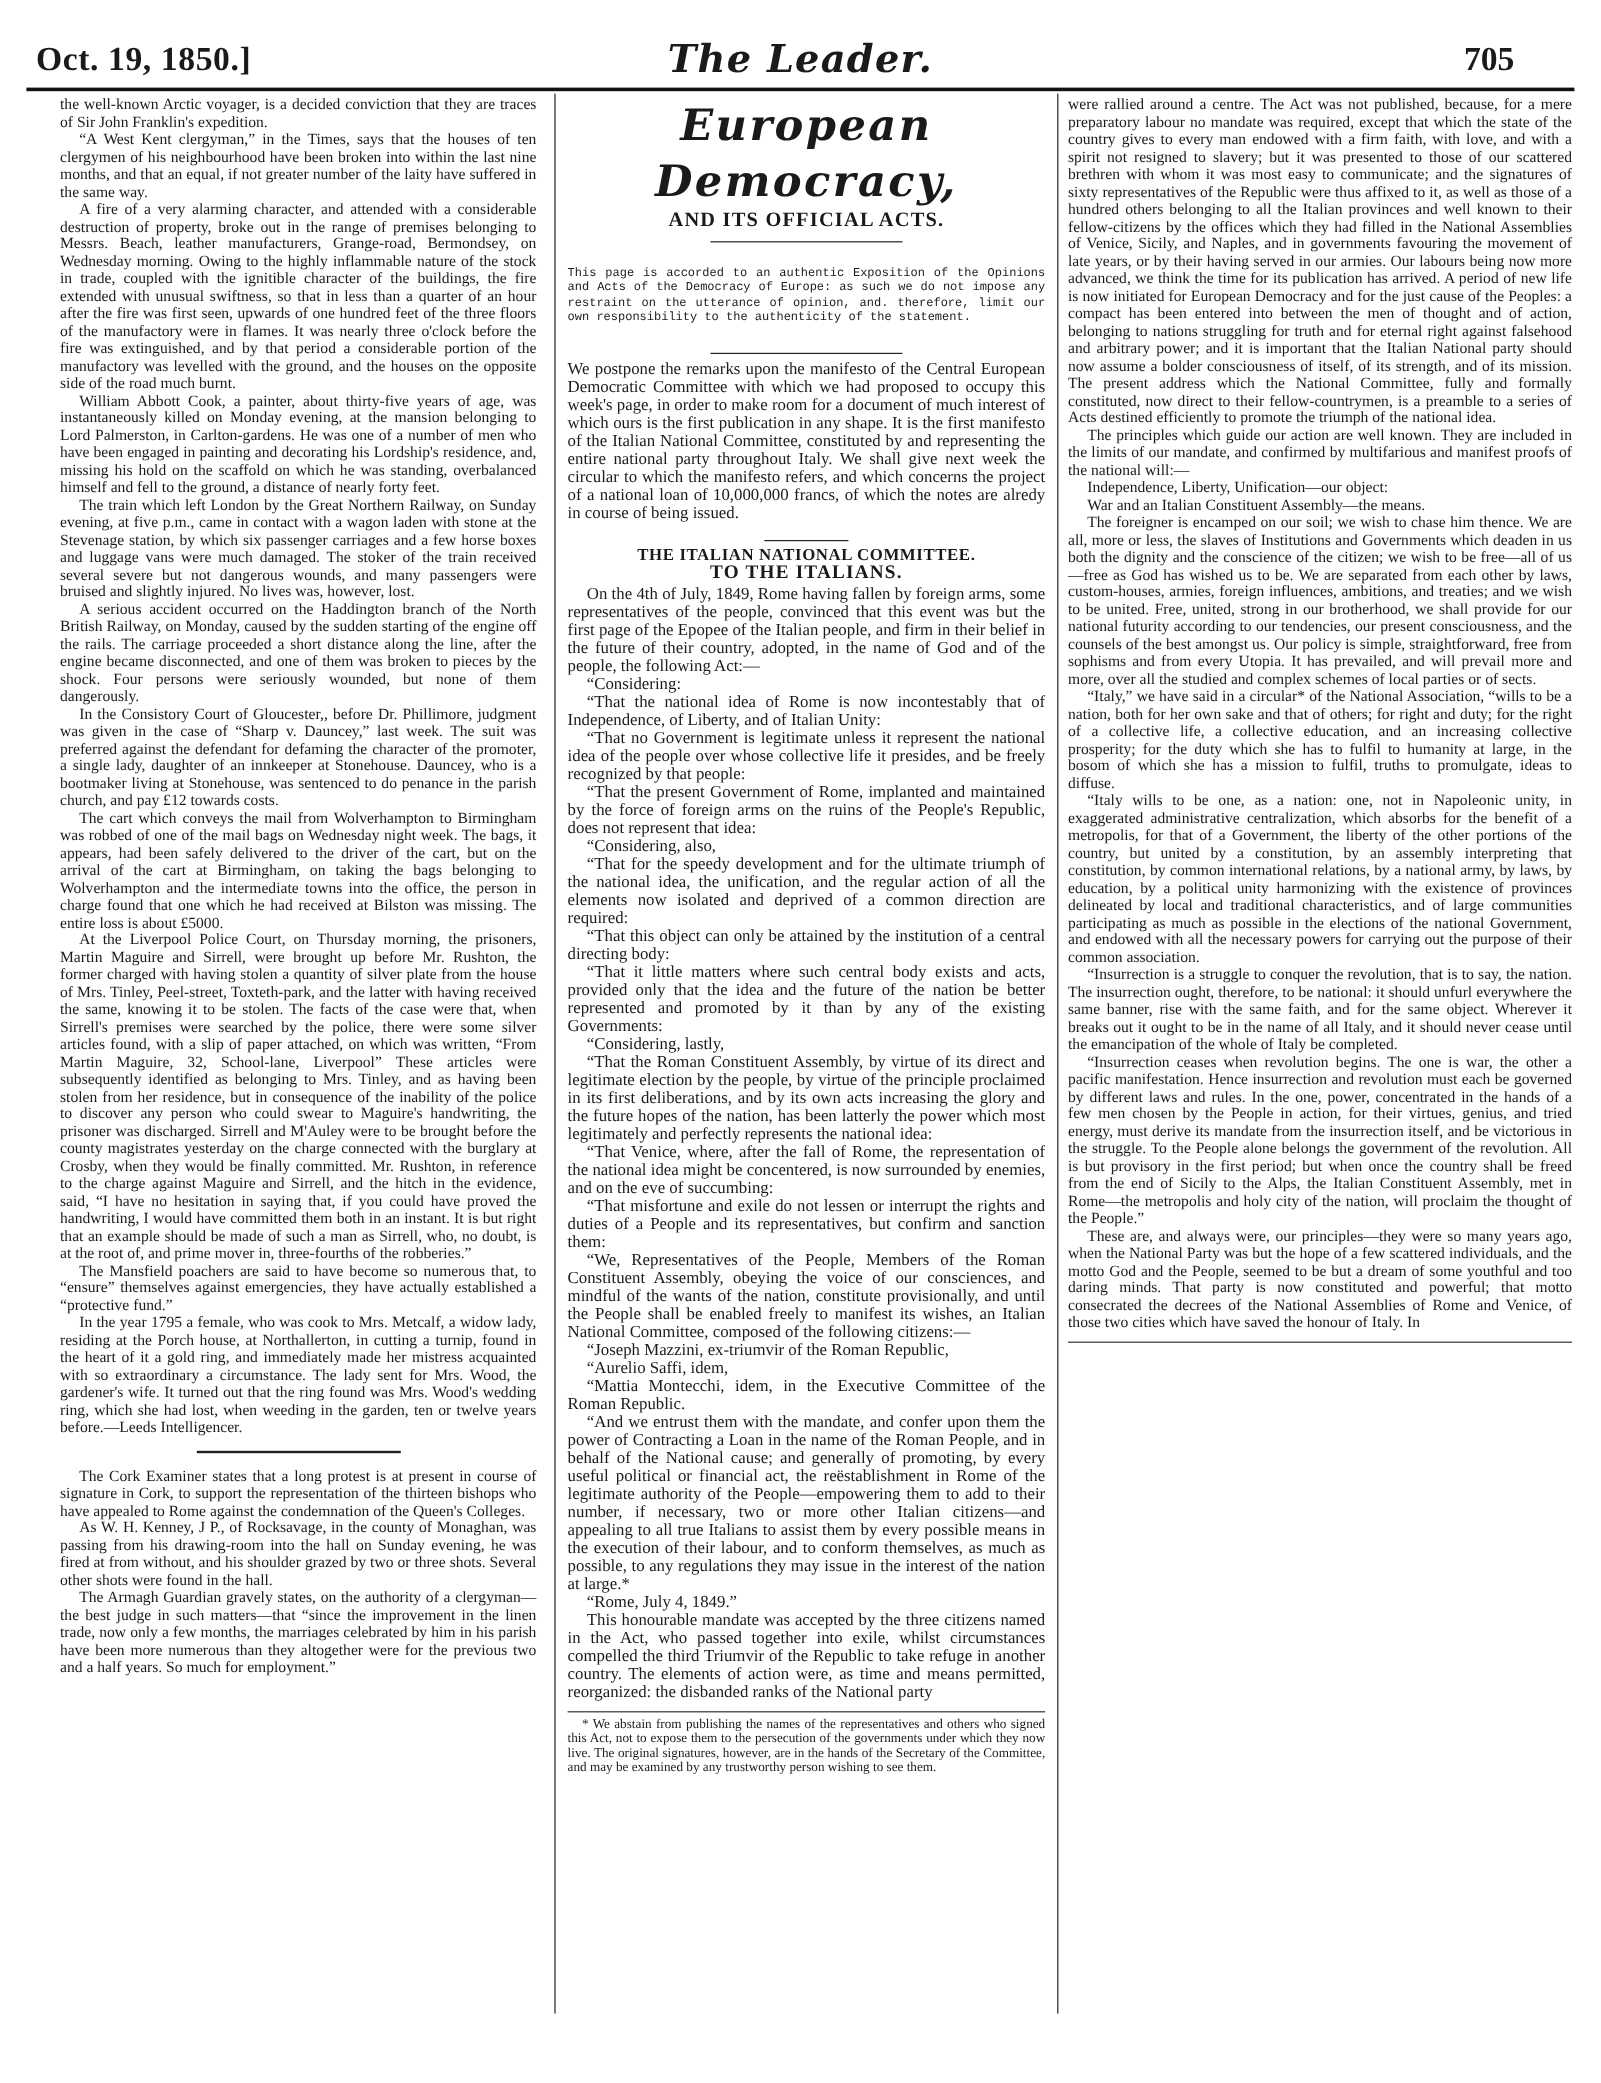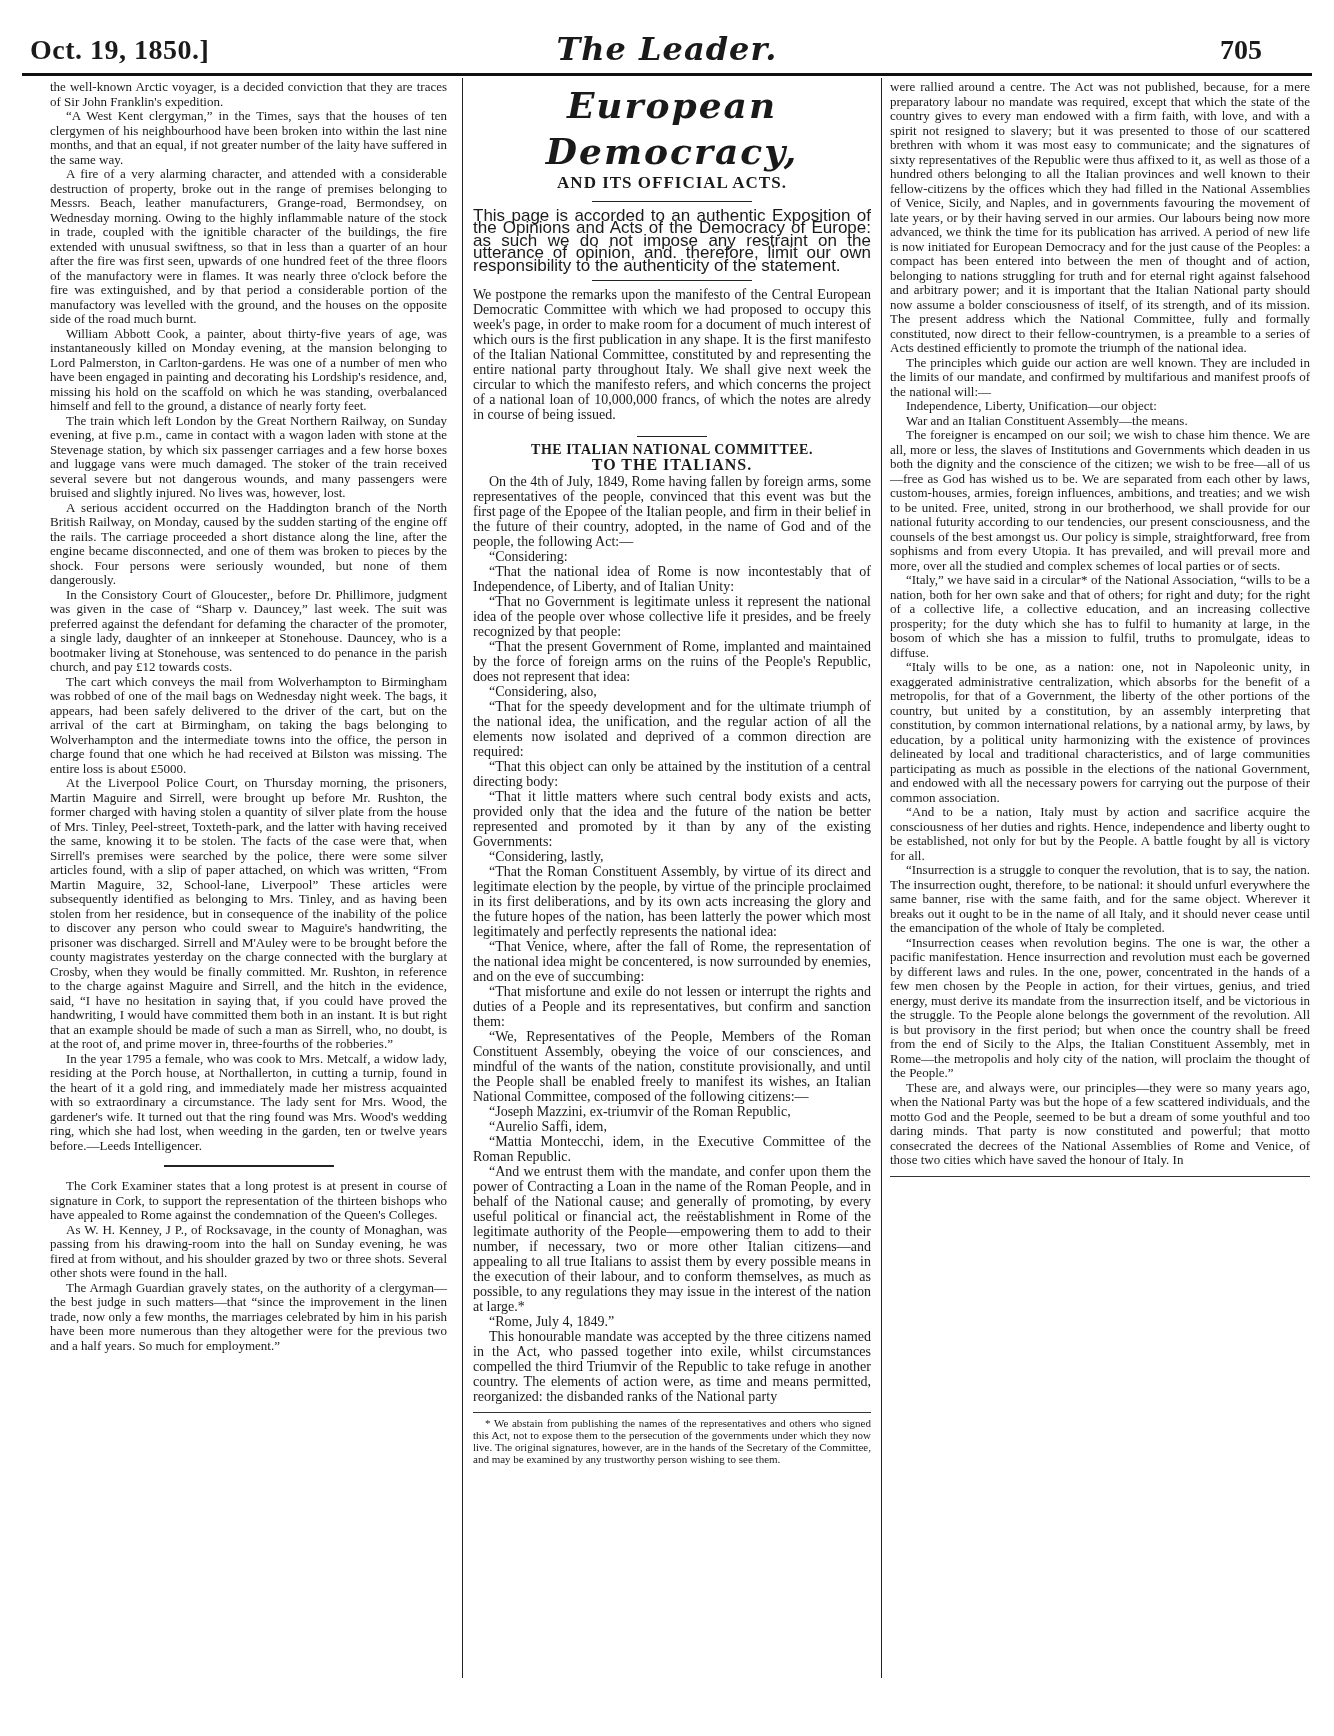--- a/index.html
+++ b/index.html
@@ -11,21 +11,21 @@
   .mh-rule { position:absolute; left:22px; top:73px; width:1290px; height:3px; background:#111; }
   .col { position:absolute; top:80px; font-size:13px; line-height:14.5px; text-align:justify; }
   .col p { margin:0; text-indent:16px; }
   .col p.noind { text-indent:0; }
   .col-left { left:50px; width:397px; }
   .col-mid { left:462px; width:420px; top:78px; border-left:1px solid #222; border-right:1px solid #222; padding:0 10px; box-sizing:border-box; height:1600px; }
   .col-right { left:890px; width:420px; }
   .sect-title { text-align:center; font-family:"DejaVu Serif", serif; font-size:36px; font-weight:bold; font-style:italic; letter-spacing:2px; margin:4px 0 2px 0; line-height:46px; }
   .sect-sub { text-align:center; font-size:17px; font-weight:bold; letter-spacing:1px; margin-bottom:10px; }
   .short-rule { height:1px; background:#222; margin:6px auto; }
-  .note { font-size:17px; line-height:12.5px; text-align:justify; margin:8px 0; font-family:Liberation Sans, sans-serif; }
+  .note { font-size:10px; line-height:12.5px; text-align:justify; margin:21px 0; font-family:Liberation Mono, monospace; }
   .intro { font-size:14px; line-height:15px; }
   .h2 { text-align:center; font-size:14px; font-weight:bold; letter-spacing:0.5px; margin-top:6px; }
   .h3 { text-align:center; font-size:16px; font-weight:bold; letter-spacing:1px; margin-bottom:2px; }
   .footnote { font-size:11px; line-height:12px; text-align:justify; }
   .footnote p { text-indent:12px; margin:0; }
   .fn-rule { height:1px; background:#333; margin:8px 0 4px 0; }
   .left-rule { width:170px; height:2px; background:#222; margin:12px auto; }
 </style>
 </head>
 <body>
@@ -40,20 +40,21 @@
 <div class="col col-left">
   <p class="noind">the well-known Arctic voyager, is a decided conviction that they are traces of Sir John Franklin's expedition.</p>
   <p>“A West Kent clergyman,” in the Times, says that the houses of ten clergymen of his neighbourhood have been broken into within the last nine months, and that an equal, if not greater number of the laity have suffered in the same way.</p>
   <p>A fire of a very alarming character, and attended with a considerable destruction of property, broke out in the range of premises belonging to Messrs. Beach, leather manufacturers, Grange-road, Bermondsey, on Wednesday morning. Owing to the highly inflammable nature of the stock in trade, coupled with the ignitible character of the buildings, the fire extended with unusual swiftness, so that in less than a quarter of an hour after the fire was first seen, upwards of one hundred feet of the three floors of the manufactory were in flames. It was nearly three o'clock before the fire was extinguished, and by that period a considerable portion of the manufactory was levelled with the ground, and the houses on the opposite side of the road much burnt.</p>
   <p>William Abbott Cook, a painter, about thirty-five years of age, was instantaneously killed on Monday evening, at the mansion belonging to Lord Palmerston, in Carlton-gardens. He was one of a number of men who have been engaged in painting and decorating his Lordship's residence, and, missing his hold on the scaffold on which he was standing, overbalanced himself and fell to the ground, a distance of nearly forty feet.</p>
   <p>The train which left London by the Great Northern Railway, on Sunday evening, at five p.m., came in contact with a wagon laden with stone at the Stevenage station, by which six passenger carriages and a few horse boxes and luggage vans were much damaged. The stoker of the train received several severe but not dangerous wounds, and many passengers were bruised and slightly injured. No lives was, however, lost.</p>
   <p>A serious accident occurred on the Haddington branch of the North British Railway, on Monday, caused by the sudden starting of the engine off the rails. The carriage proceeded a short distance along the line, after the engine became disconnected, and one of them was broken to pieces by the shock. Four persons were seriously wounded, but none of them dangerously.</p>
   <p>In the Consistory Court of Gloucester,, before Dr. Phillimore, judgment was given in the case of “Sharp v. Dauncey,” last week. The suit was preferred against the defendant for defaming the character of the promoter, a single lady, daughter of an innkeeper at Stonehouse. Dauncey, who is a bootmaker living at Stonehouse, was sentenced to do penance in the parish church, and pay £12 towards costs.</p>
   <p>The cart which conveys the mail from Wolverhampton to Birmingham was robbed of one of the mail bags on Wednesday night week. The bags, it appears, had been safely delivered to the driver of the cart, but on the arrival of the cart at Birmingham, on taking the bags belonging to Wolverhampton and the intermediate towns into the office, the person in charge found that one which he had received at Bilston was missing. The entire loss is about £5000.</p>
   <p>At the Liverpool Police Court, on Thursday morning, the prisoners, Martin Maguire and Sirrell, were brought up before Mr. Rushton, the former charged with having stolen a quantity of silver plate from the house of Mrs. Tinley, Peel-street, Toxteth-park, and the latter with having received the same, knowing it to be stolen. The facts of the case were that, when Sirrell's premises were searched by the police, there were some silver articles found, with a slip of paper attached, on which was written, “From Martin Maguire, 32, School-lane, Liverpool” These articles were subsequently identified as belonging to Mrs. Tinley, and as having been stolen from her residence, but in consequence of the inability of the police to discover any person who could swear to Maguire's handwriting, the prisoner was discharged. Sirrell and M'Auley were to be brought before the county magistrates yesterday on the charge connected with the burglary at Crosby, when they would be finally committed. Mr. Rushton, in reference to the charge against Maguire and Sirrell, and the hitch in the evidence, said, “I have no hesitation in saying that, if you could have proved the handwriting, I would have committed them both in an instant. It is but right that an example should be made of such a man as Sirrell, who, no doubt, is at the root of, and prime mover in, three-fourths of the robberies.”</p>
+  <p>The Mansfield poachers are said to have become so numerous that, to “ensure” themselves against emergencies, they have actually established a “protective fund.”</p>
   <p>In the year 1795 a female, who was cook to Mrs. Metcalf, a widow lady, residing at the Porch house, at Northallerton, in cutting a turnip, found in the heart of it a gold ring, and immediately made her mistress acquainted with so extraordinary a circumstance. The lady sent for Mrs. Wood, the gardener's wife. It turned out that the ring found was Mrs. Wood's wedding ring, which she had lost, when weeding in the garden, ten or twelve years before.—Leeds Intelligencer.</p>
   <div class="left-rule"></div>
   <p>The Cork Examiner states that a long protest is at present in course of signature in Cork, to support the representation of the thirteen bishops who have appealed to Rome against the condemnation of the Queen's Colleges.</p>
   <p>As W. H. Kenney, J P., of Rocksavage, in the county of Monaghan, was passing from his drawing-room into the hall on Sunday evening, he was fired at from without, and his shoulder grazed by two or three shots. Several other shots were found in the hall.</p>
   <p>The Armagh Guardian gravely states, on the authority of a clergyman—the best judge in such matters—that “since the improvement in the linen trade, now only a few months, the marriages celebrated by him in his parish have been more numerous than they altogether were for the previous two and a half years. So much for employment.”</p>
 </div>
 
 <div class="col col-mid">
   <div class="sect-title">European Democracy,</div>
   <div class="sect-sub">AND ITS OFFICIAL ACTS.</div>
@@ -93,18 +94,17 @@
 </div>
 
 <div class="col col-right">
   <p class="noind">were rallied around a centre. The Act was not published, because, for a mere preparatory labour no mandate was required, except that which the state of the country gives to every man endowed with a firm faith, with love, and with a spirit not resigned to slavery; but it was presented to those of our scattered brethren with whom it was most easy to communicate; and the signatures of sixty representatives of the Republic were thus affixed to it, as well as those of a hundred others belonging to all the Italian provinces and well known to their fellow-citizens by the offices which they had filled in the National Assemblies of Venice, Sicily, and Naples, and in governments favouring the movement of late years, or by their having served in our armies. Our labours being now more advanced, we think the time for its publication has arrived. A period of new life is now initiated for European Democracy and for the just cause of the Peoples: a compact has been entered into between the men of thought and of action, belonging to nations struggling for truth and for eternal right against falsehood and arbitrary power; and it is important that the Italian National party should now assume a bolder consciousness of itself, of its strength, and of its mission. The present address which the National Committee, fully and formally constituted, now direct to their fellow-countrymen, is a preamble to a series of Acts destined efficiently to promote the triumph of the national idea.</p>
   <p>The principles which guide our action are well known. They are included in the limits of our mandate, and confirmed by multifarious and manifest proofs of the national will:—</p>
   <p>Independence, Liberty, Unification—our object:</p>
   <p>War and an Italian Constituent Assembly—the means.</p>
   <p>The foreigner is encamped on our soil; we wish to chase him thence. We are all, more or less, the slaves of Institutions and Governments which deaden in us both the dignity and the conscience of the citizen; we wish to be free—all of us—free as God has wished us to be. We are separated from each other by laws, custom-houses, armies, foreign influences, ambitions, and treaties; and we wish to be united. Free, united, strong in our brotherhood, we shall provide for our national futurity according to our tendencies, our present consciousness, and the counsels of the best amongst us. Our policy is simple, straightforward, free from sophisms and from every Utopia. It has prevailed, and will prevail more and more, over all the studied and complex schemes of local parties or of sects.</p>
   <p>“Italy,” we have said in a circular* of the National Association, “wills to be a nation, both for her own sake and that of others; for right and duty; for the right of a collective life, a collective education, and an increasing collective prosperity; for the duty which she has to fulfil to humanity at large, in the bosom of which she has a mission to fulfil, truths to promulgate, ideas to diffuse.</p>
   <p>“Italy wills to be one, as a nation: one, not in Napoleonic unity, in exaggerated administrative centralization, which absorbs for the benefit of a metropolis, for that of a Government, the liberty of the other portions of the country, but united by a constitution, by an assembly interpreting that constitution, by common international relations, by a national army, by laws, by education, by a political unity harmonizing with the existence of provinces delineated by local and traditional characteristics, and of large communities participating as much as possible in the elections of the national Government, and endowed with all the necessary powers for carrying out the purpose of their common association.</p>
-  <p>“And to be a nation, Italy must by action and sacrifice acquire the consciousness of her duties and rights. Hence, independence and liberty ought to be established, not only for but by the People. A battle fought by all is victory for all.</p>
   <p>“Insurrection is a struggle to conquer the revolution, that is to say, the nation. The insurrection ought, therefore, to be national: it should unfurl everywhere the same banner, rise with the same faith, and for the same object. Wherever it breaks out it ought to be in the name of all Italy, and it should never cease until the emancipation of the whole of Italy be completed.</p>
   <p>“Insurrection ceases when revolution begins. The one is war, the other a pacific manifestation. Hence insurrection and revolution must each be governed by different laws and rules. In the one, power, concentrated in the hands of a few men chosen by the People in action, for their virtues, genius, and tried energy, must derive its mandate from the insurrection itself, and be victorious in the struggle. To the People alone belongs the government of the revolution. All is but provisory in the first period; but when once the country shall be freed from the end of Sicily to the Alps, the Italian Constituent Assembly, met in Rome—the metropolis and holy city of the nation, will proclaim the thought of the People.”</p>
   <p>These are, and always were, our principles—they were so many years ago, when the National Party was but the hope of a few scattered individuals, and the motto God and the People, seemed to be but a dream of some youthful and too daring minds. That party is now constituted and powerful; that motto consecrated the decrees of the National Assemblies of Rome and Venice, of those two cities which have saved the honour of Italy. In</p>
   <div class="fn-rule"></div>
 </div>
 
 </body></html>

